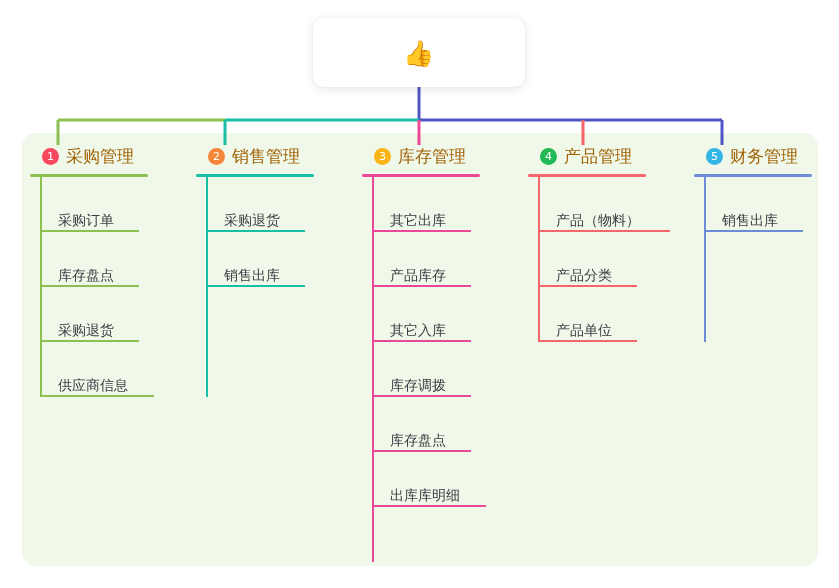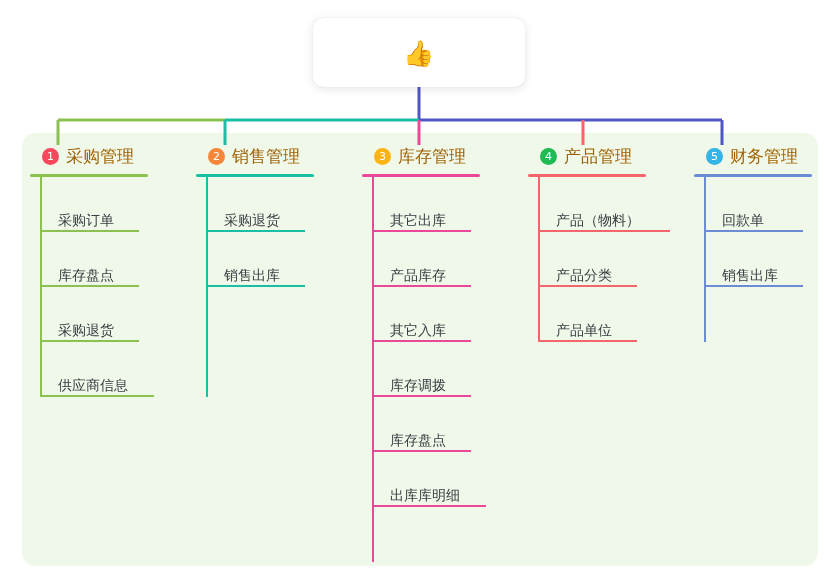--- a/index.html
+++ b/index.html
@@ -291,25 +291,20 @@
       <div class="column" style="left: 694px; width: 130px;">
         <div class="col-header">
           <span class="badge" style="background: rgb(51, 181, 229);">5</span>
           <span class="col-title">财务管理</span>
         </div>
         <div class="col-rule" style="background: rgb(108, 140, 213); width: 118px;"></div>
         <div class="children">
           <div class="spine" style="background: rgb(108, 140, 213); height: 165px;"></div>
           <div class="child">
             <div class="child-tick" style="background: rgb(108, 140, 213);"></div>
-            <span class="child-label">回款单</span>
-            <div class="child-rule" style="background: rgb(108, 140, 213); width: 85px;"></div>
-          </div>
-          <div class="child">
-            <div class="child-tick" style="background: rgb(108, 140, 213);"></div>
             <span class="child-label">销售出库</span>
             <div class="child-rule" style="background: rgb(108, 140, 213); width: 85px;"></div>
           </div>
         </div>
       </div>
     </div>
 
 </div>
 
 </body></html>

